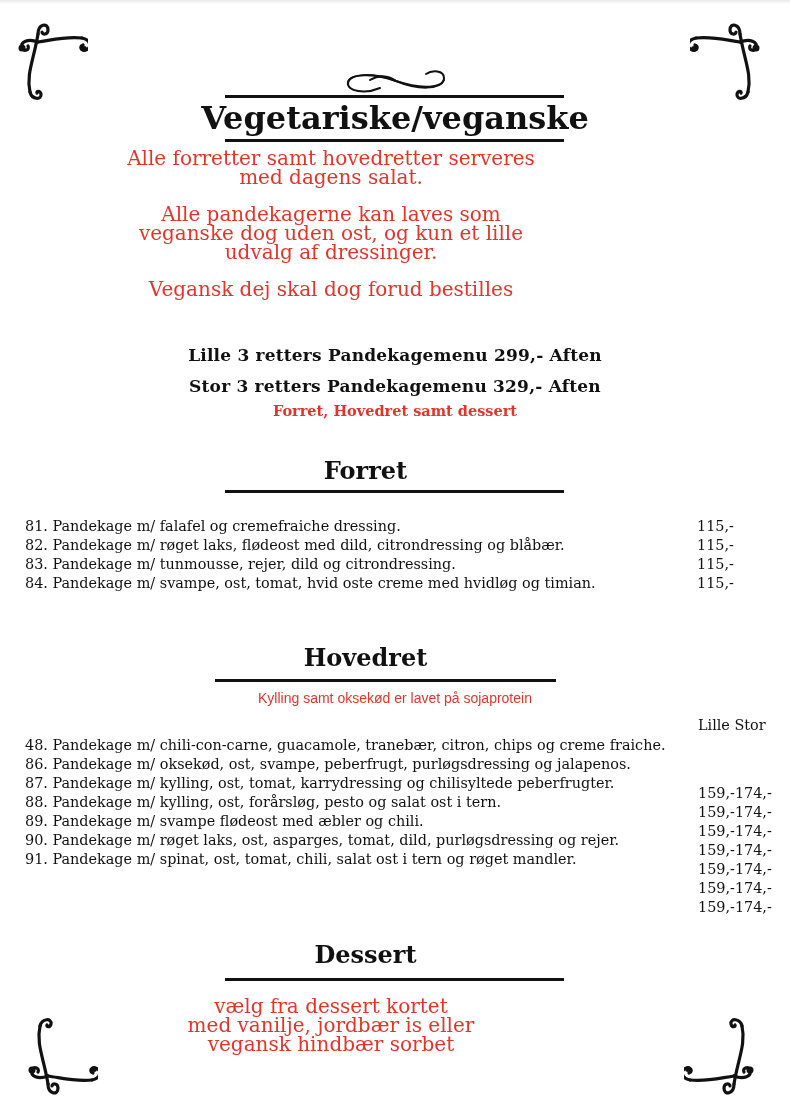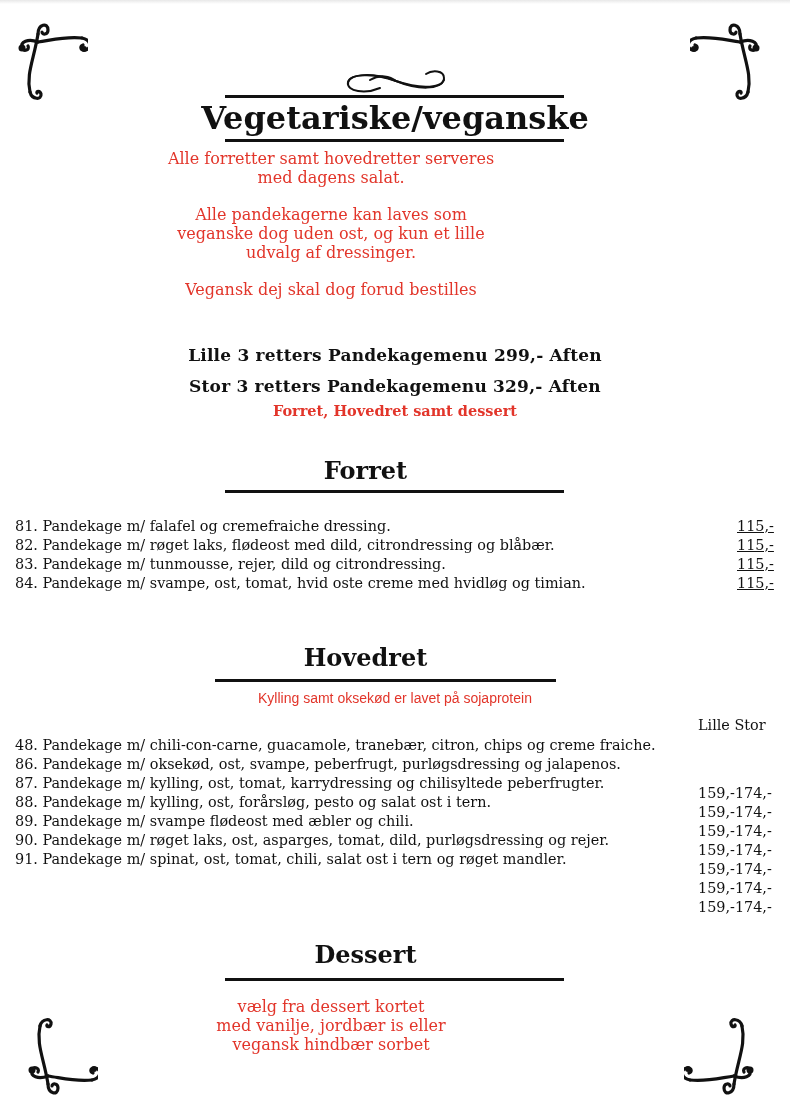--- a/index.html
+++ b/index.html
@@ -6,26 +6,26 @@
   body { width:790px; height:1120px; background:#ffffff; position:relative; overflow:hidden;
          font-family:"DejaVu Serif", serif; color:#111; }
   .topshade { position:absolute; left:0; top:0; width:790px; height:4px;
               background:linear-gradient(#e8e8e8,#ffffff); }
   .corner { position:absolute; width:80px; height:90px; }
   .abs { position:absolute; }
   .center { text-align:center; }
   .rule { position:absolute; height:3px; background:#111; }
   .h-section { font-family:"DejaVu Serif", serif; font-weight:bold; font-size:24px; text-align:center; position:absolute; left:0; width:731px; }
   .red { color:#e2352a; }
-  .note { font-size:16px; line-height:19px; text-align:center; position:absolute; left:0; width:662px; }
+  .note { font-size:20px; line-height:19px; text-align:center; position:absolute; left:0; width:662px; }
   .promo { font-weight:bold; font-size:17px; line-height:31px; text-align:center; position:absolute; left:0; width:790px; letter-spacing:0.2px; }
   .list { position:absolute; left:9px; width:775px; font-size:14.4px; }
   .row { position:relative; height:19px; line-height:19px; white-space:nowrap; }
-  .row .desc { position:absolute; left:6px;text-align:center; }
-  .row .price { position:absolute; left:728px;text-decoration:underline; }
+  .row .desc { position:absolute; left:16px;text-align:center; }
+  .row .price { position:absolute; left:688px; }
   .row .price2 { position:absolute; left:689px;margin-top:48px; }
 </style>
 </head>
 <body>
 
 <div class="topshade"></div>
 
 <svg class="corner" style="left:8px;top:14px;" viewBox="0 0 80 90">
   <g fill="none" stroke="#111" stroke-width="3.2" stroke-linecap="round">
     <path d="M30 20 C26 45 18 60 22 78"></path>

